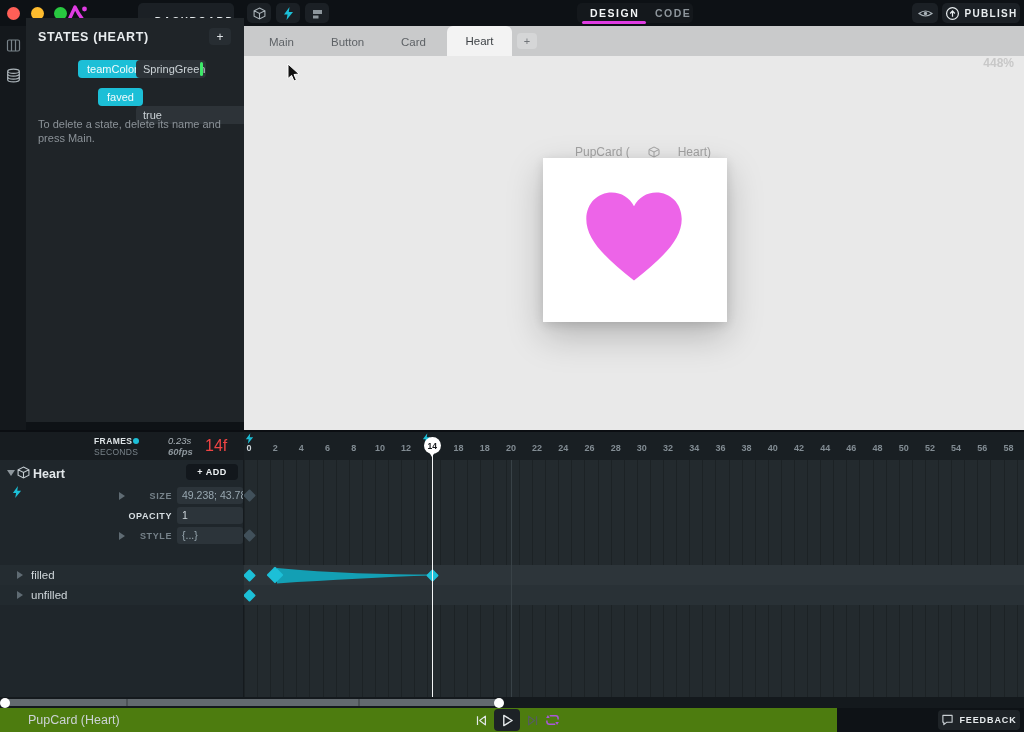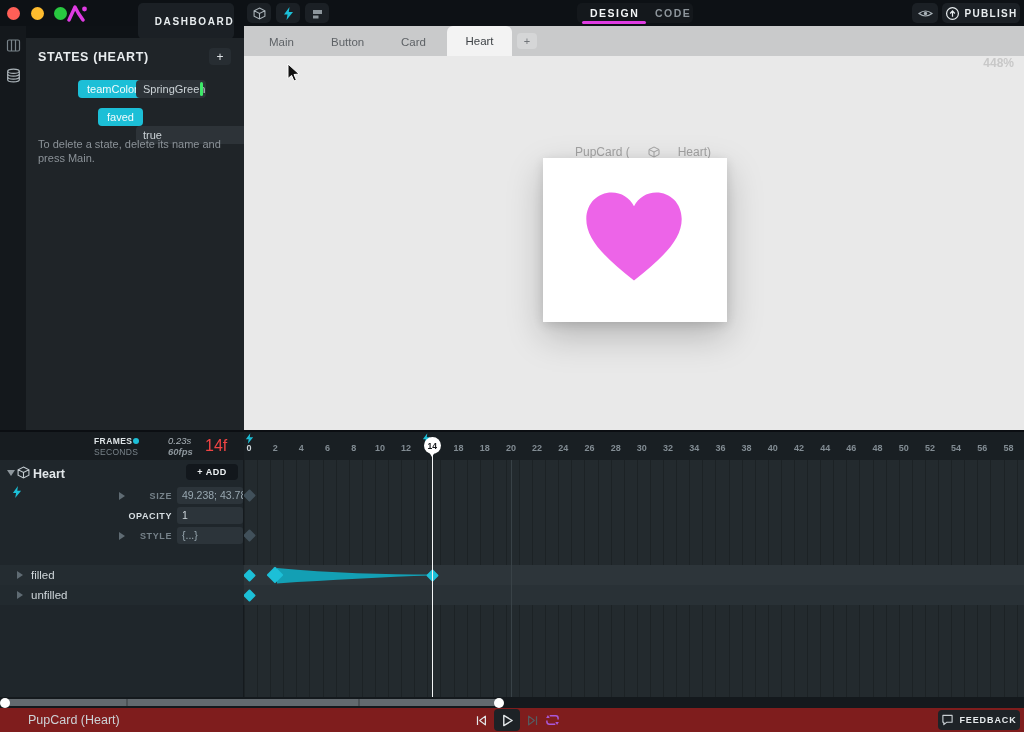--- a/index.html
+++ b/index.html
@@ -17,21 +17,21 @@
   .mode-box { left:577px; top:3px; width:116px; height:20px; background:#14181c; border-radius:5px; }
   .mode { font-size:10.5px; font-weight:bold; letter-spacing:1.5px; top:7px; }
   .design { left:590px; color:#f2f5f6; }
   .design-underline { left:582px; top:21px; width:64px; height:3px; background:#df3be2; border-radius:2px; }
   .code { left:655px; color:#8d959b; }
   .eye-btn { left:912px; top:3px; width:26px; height:20px; }
   .publish-btn { left:942px; top:3px; width:78px; height:20px; font-size:10px; font-weight:bold; letter-spacing:1.3px; gap:5px; }
 
   
   .left-rail { left:0; top:26px; width:26px; height:404px; background:#14181c; }
-  .states-panel { left:26px; top:38px; width:218px; height:404px; background:#1f2428; }
+  .states-panel { left:26px; top:18px; width:218px; height:404px; background:#1f2428; }
   .states-title { left:12px; top:12px; font-size:12.5px; font-weight:bold; letter-spacing:0.6px; color:#e9edef; }
   .states-add { left:183px; top:10px; width:22px; height:17px; background:#272d32; border-radius:4px; color:#dfe4e7; font-size:12px; display:flex; align-items:center; justify-content:center; }
   .chip { height:18px; border-radius:4px; background:#1cbfd7; color:#f2fbfc; font-size:11px; display:flex; align-items:center; padding:0 9px; }
   .field { height:18px; border-radius:4px; background:#2d3338; color:#ccd3d7; font-size:11px; display:flex; align-items:center; padding:0 7px; position:relative; }
   .caret { position:absolute; right:3px; top:2px; width:3px; height:14px; border-radius:2px; }
   .help { left:12px; font-size:11px; color:#8b9298; }
 
   
   .tabstrip { left:244px; top:26px; width:780px; height:30px; background:#c9cacb; }
   .tab-label { top:10px; font-size:11.5px; color:#5e6266; }
@@ -80,21 +80,21 @@
   .ph-line { position:absolute; left:-0.75px; top:8px; width:1.5px; height:252px; background:#f4f6f7; }
   .ph-pin { position:absolute; left:-8.5px; top:-2px; width:17px; height:17px; background:#fff; border-radius:50%; display:flex; align-items:center; justify-content:center; font-size:8.5px; font-weight:bold; color:#15181c; }
   .ph-pin::after { content:""; position:absolute; left:5px; top:14.5px; width:0; height:0; border-left:3.5px solid transparent; border-right:3.5px solid transparent; border-top:5px solid #fff; }
   .ruler-bolt { top:1px; }
 
   
   .hscroll { left:0; top:697px; width:1024px; height:11px; background:#14191d; }
   .hscroll-bar { position:absolute; left:2px; top:2px; width:500px; height:7px; background:#636a6f; border-radius:4px; }
   .hscroll-tick { position:absolute; top:0; width:2px; height:7px; background:#4d5357; }
   .hscroll-handle { position:absolute; top:-1.5px; width:10px; height:10px; background:#fff; border-radius:50%; }
-  .footer { left:0; top:708px; width:1024px; height:24px; background:#7f1d1d;text-align:right; }
+  .footer { left:0; top:708px; width:837px; height:24px; background:#4d7c0f;text-align:right; }
   .footer-title { left:28px; top:5px; font-size:12.5px; color:#ccd2d6; }
   .pc { top:2px; width:20px; height:20px; display:flex; align-items:center; justify-content:center; }
   .play-box { left:494px; top:1px; width:26px; height:22px; background:#1d2226; border-radius:4px; display:flex; align-items:center; justify-content:center; }
   .feedback-btn { left:938px; top:2px; width:82px; height:20px; background:#1e2327; border-radius:4px; display:flex; align-items:center; justify-content:center; gap:5px; color:#e6eaec; font-size:9px; font-weight:bold; letter-spacing:0.9px; }
 </style>
 </head>
 <body>
 
 <div class="app">
 

